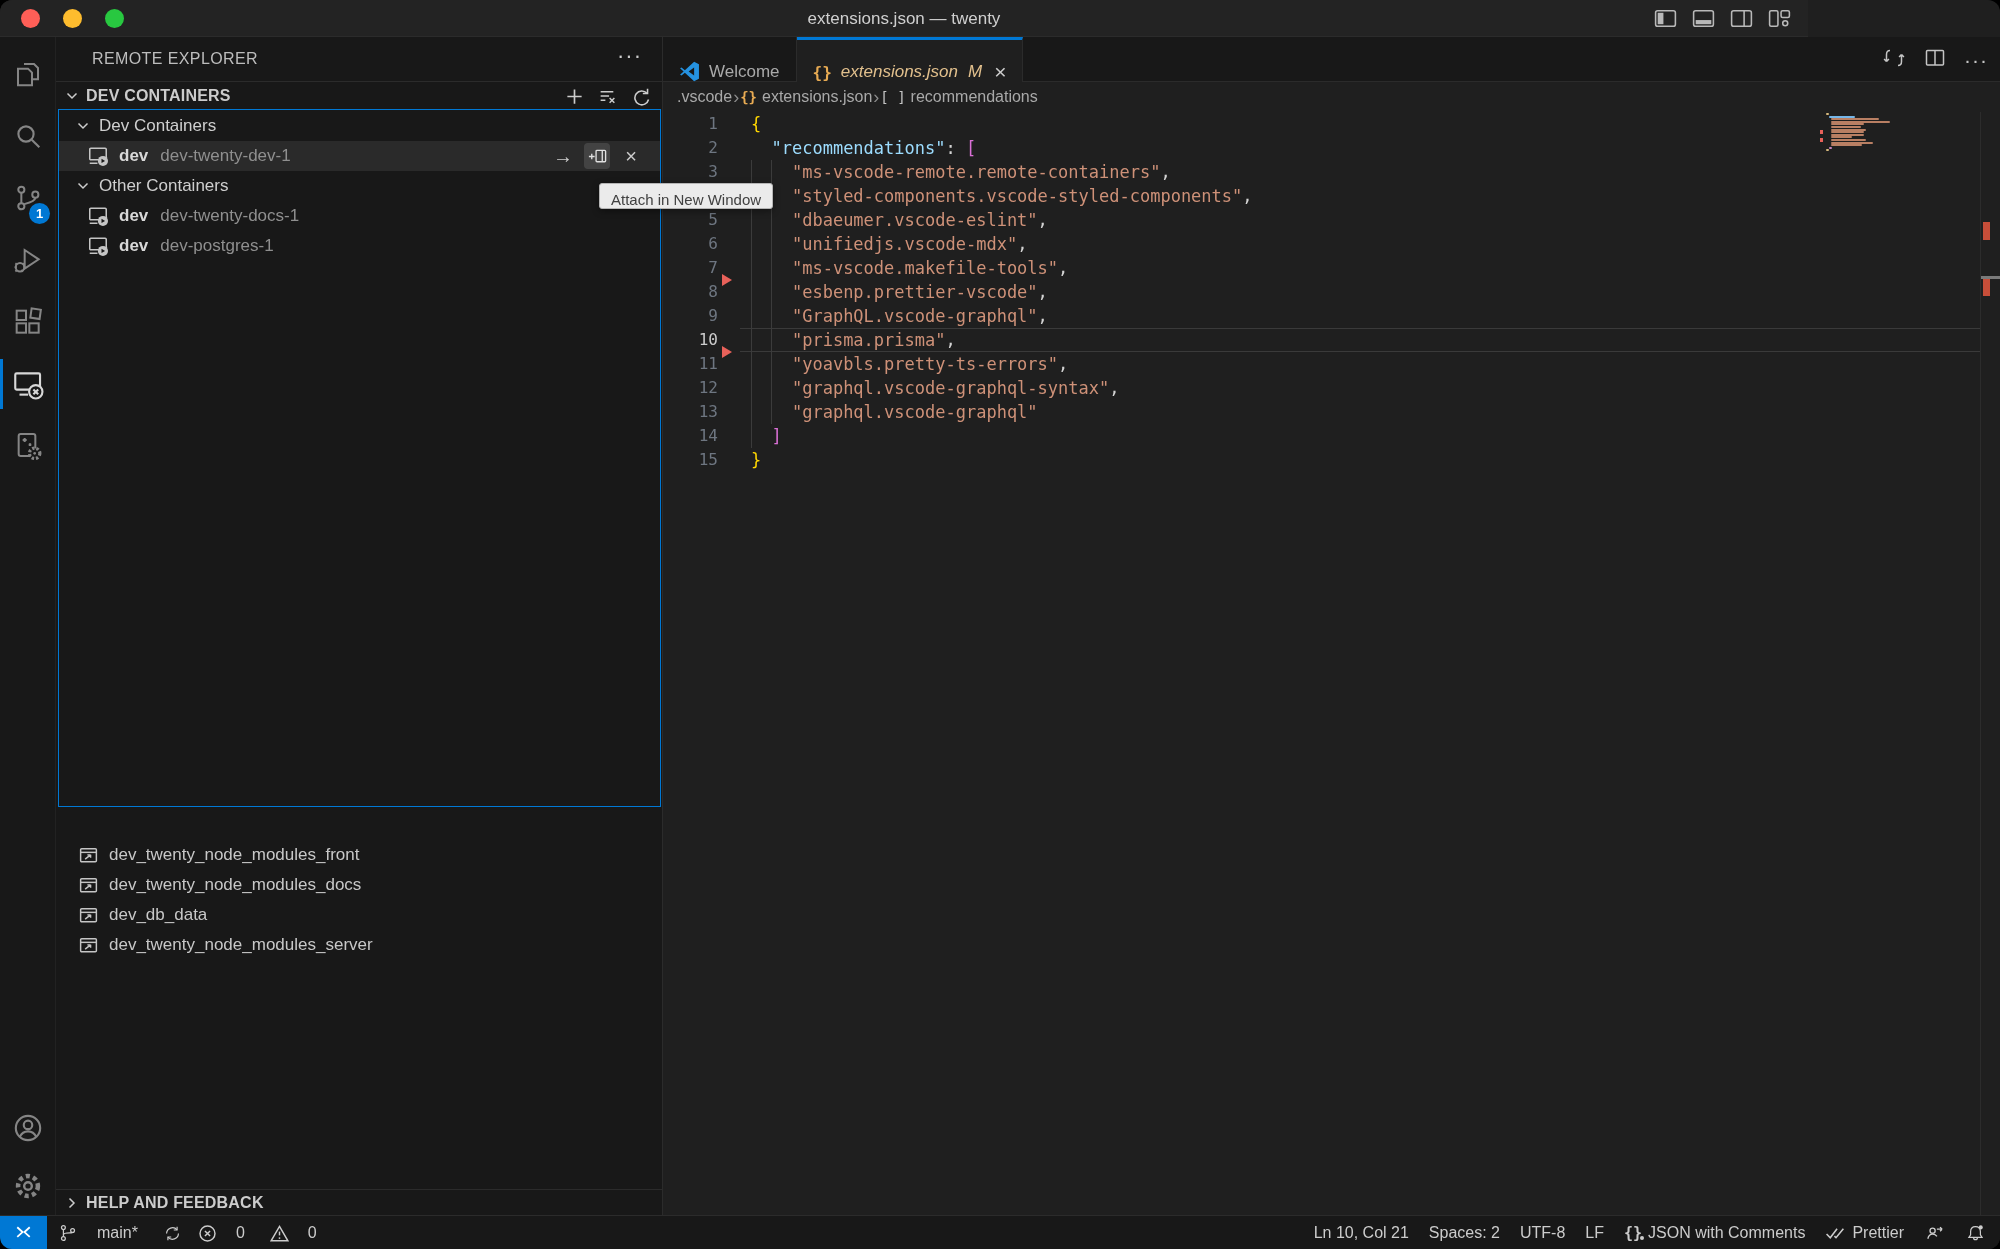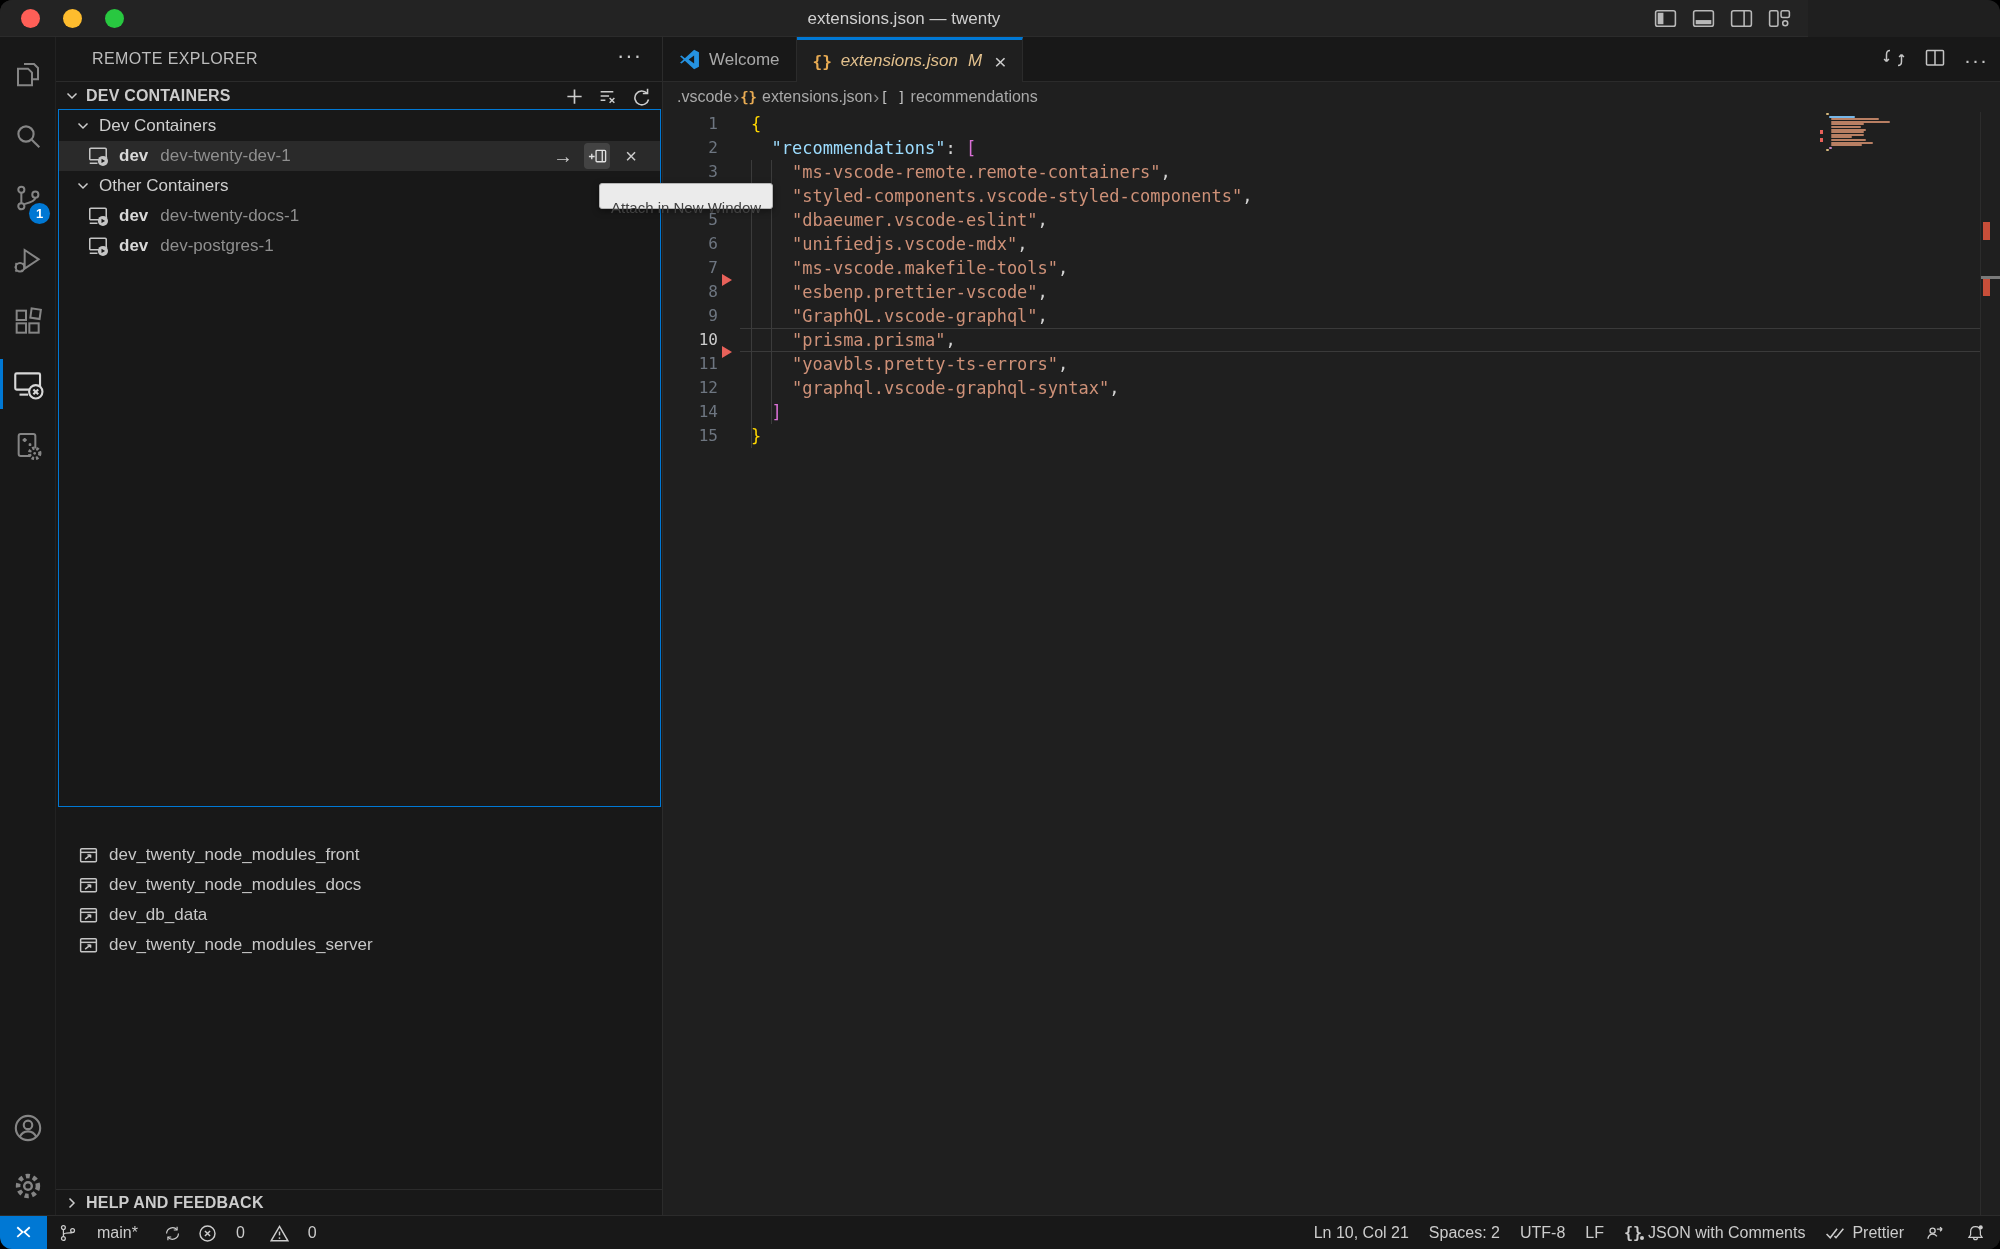--- a/index.html
+++ b/index.html
@@ -50,21 +50,21 @@
   .ract.boxed { background:rgba(255,255,255,.12); border-radius:4px; }
 
   .vol-header { top:771px; }
   .vol-row { position:absolute; left:0; width:100%; height:30px; display:flex; align-items:center; padding-left:22px; font-size:17px; color:#c8c8c8; }
   .vol-row .cicon { margin-right:10px; }
   .help-header { top:1152px; height:26px; }
 
   
   .editor { position:absolute; left:663px; top:37px; width:1337px; height:1178px; background:#1f1f1f; }
   .tabbar { position:absolute; left:0; top:0; width:100%; height:45px; background:#181818; border-bottom:1px solid #2b2b2b; display:flex; }
-  .tab { height:45px; display:flex; align-items:center; padding:0 16px; border-right:1px solid #2b2b2b; font-size:17px; position:relative; }
+  .tab { height:45px; display:flex; align-items:flex-end; padding:0 16px; border-right:1px solid #2b2b2b; font-size:17px; position:relative; }
   .tab.inactive { color:#a9a9a9; }
   .tab.active { background:#1f1f1f; color:#e2c08d; border-top:3px solid #0078d4; font-style:italic; }
   .tab .tab-icon { margin-right:9px; display:flex; }
   .braces-gold { color:#e8ab53; font-weight:700; font-size:16px; font-style:normal; font-family:"DejaVu Sans Mono",monospace; }
   .tab-mod { margin-left:10px; color:#e2c08d; }
   .tab-close { margin-left:12px; color:#cccccc; font-size:21px; font-style:normal; line-height:1; }
   .editor-actions { position:absolute; right:12px; top:0; height:45px; display:flex; align-items:center; gap:17px; color:#c5c5c5; }
   .editor-actions .dots { font-size:21px; letter-spacing:1px; }
 
   .breadcrumb { position:absolute; left:14px; top:45px; height:30px; display:flex; align-items:center; font-size:16px; color:#a9a9a9; }
@@ -97,21 +97,21 @@
   .statusbar { position:absolute; left:0; top:1215px; width:2000px; height:34px; background:#181818; border-top:1px solid #2b2b2b; color:#cccccc; font-size:16px; }
   .remote-ind { position:absolute; left:0; top:0; width:47px; height:34px; background:#0078d4; display:flex; align-items:center; justify-content:center; border-bottom-left-radius:12px; }
   .sb-left { position:absolute; left:58px; top:0; height:34px; display:flex; align-items:center; gap:16px; }
   .sb-group { display:flex; align-items:center; gap:19px; }
   .sb-right { position:absolute; right:14px; top:0; height:34px; display:flex; align-items:center; gap:20px; }
   .sb-item { display:flex; align-items:center; gap:6px; }
   .json-braces { position:relative; font-family:"DejaVu Sans Mono",monospace; font-size:15px; font-weight:700; }
   .json-braces::after { content:''; position:absolute; right:-2px; bottom:2px; width:4px; height:4px; border-radius:50%; background:#cccccc; }
 
   
-  .tooltip { position:absolute; left:599px; top:183px; height:26px; background:#ebebeb; color:#414141; border:1px solid #b5b5b5; border-radius:3px; font-size:15px; line-height:24px; padding:12px 11px; box-shadow:0 2px 7px rgba(0,0,0,.4); z-index:50; }
+  .tooltip { position:absolute; left:599px; top:183px; height:26px; background:#ebebeb; color:#414141; border:1px solid #b5b5b5; border-radius:3px; font-size:15px; line-height:24px; padding:4px 11px; box-shadow:0 2px 7px rgba(0,0,0,.4); z-index:50; }
 </style>
 </head>
 <body>
 
 <div class="window">
 
   <div class="titlebar">
     <div class="traffic tl-close"></div>
     <div class="traffic tl-min"></div>
     <div class="traffic tl-zoom"></div>
@@ -463,20 +463,24 @@
           </div>
           <div class="code-line">
             <span class="ln">11</span>
             <span class="code-text"><span class="tok-ws">    </span><span class="tok-str">"yoavbls.pretty-ts-errors"</span><span class="tok-punc">,</span></span>
           </div>
           <div class="code-line">
             <span class="ln">12</span>
             <span class="code-text"><span class="tok-ws">    </span><span class="tok-str">"graphql.vscode-graphql-syntax"</span><span class="tok-punc">,</span></span>
           </div>
           <div class="code-line">
+            <span class="ln">13</span>
+            <span class="code-text"><span class="tok-ws">    </span><span class="tok-str">"graphql.vscode-graphql"</span></span>
+          </div>
+          <div class="code-line">
             <span class="ln">14</span>
             <span class="code-text"><span class="tok-ws">  </span><span class="tok-b2">]</span></span>
           </div>
           <div class="code-line">
             <span class="ln">15</span>
             <span class="code-text"><span class="tok-b1">}</span></span>
           </div>
         </div>
       <div class="guide" style="left:88px; top:48px; height:288px"></div>
       <div class="guide" style="left:108px; top:48px; height:264px"></div>

